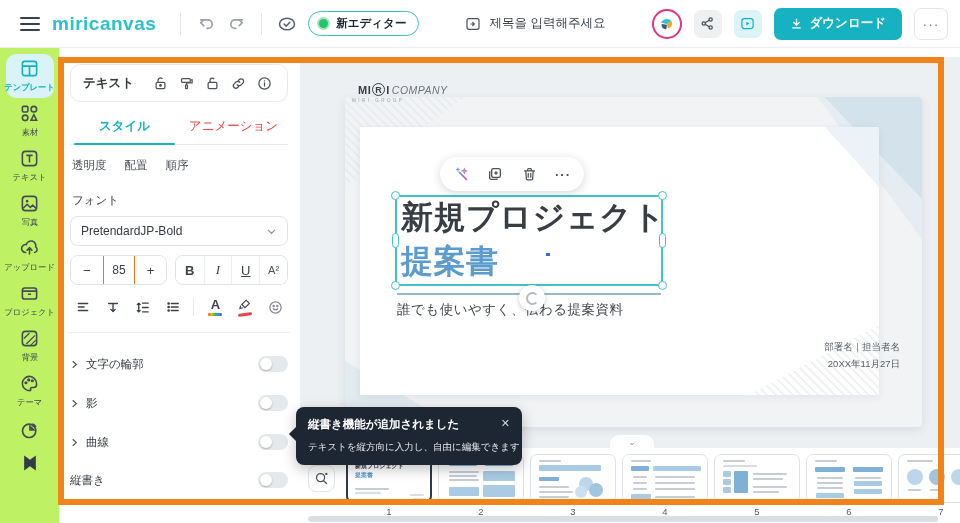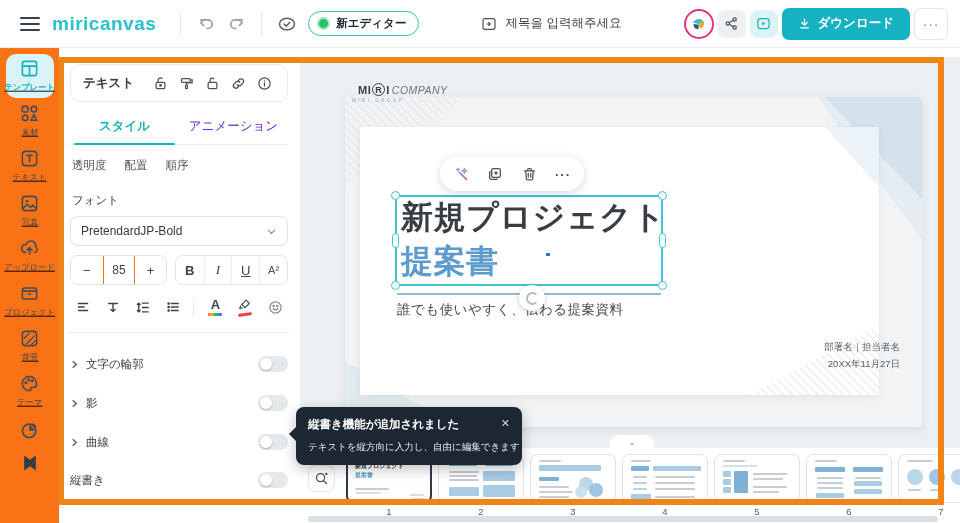--- a/index.html
+++ b/index.html
@@ -15,52 +15,52 @@
   .logo { font-size:19px; font-weight:bold; color:#2ac0ce; letter-spacing:.5px; margin-right:14px; }
   .vdiv { width:1px; height:22px; background:#e4e7ea; margin:0 10px; }
   .icon-btn { width:30px; height:30px; border:none; background:transparent; border-radius:6px;
     display:flex; align-items:center; justify-content:center; cursor:pointer; }
   .badge-new { display:flex; align-items:center; gap:6px; border:1.5px solid #39c6c0; border-radius:14px;
     padding:4px 12px 4px 8px; font-size:11.5px; font-weight:bold; color:#1c2733; background:#fff; margin-left:6px; }
   .badge-dot { width:13px; height:13px; border-radius:50%; background:#27c26a; display:inline-block; border:2px solid #9fe7c0; }
   .title-group { display:flex; align-items:center; gap:8px; margin-left:auto; color:#3c424a; font-size:12.5px; }
   .size-chip { display:flex; align-items:center; gap:5px; background:#f1f3f5; border-radius:6px;
     padding:6px 10px; font-size:11px; color:#555b63; margin-left:10px; cursor:pointer; }
-  .right-group { display:flex; align-items:center; gap:4px; margin-left:auto; }
+  .right-group { display:flex; align-items:center; gap:12px; margin-left:auto; }
   .avatar { width:30px; height:30px; border-radius:50%; border:2px solid #e5337d; background:#fff;
     display:flex; align-items:center; justify-content:center; cursor:pointer; }
   .sq-btn { width:28px; height:28px; border-radius:7px; border:none; display:flex; align-items:center; justify-content:center; cursor:pointer; }
   .share-btn { background:#eef0f2; }
   .play-btn { background:#dcf4f6; }
   .dl-btn { height:32px; background:#17b2c2; color:#fff; border:none; border-radius:7px;
     display:flex; align-items:center; gap:7px; padding:0 16px; font-size:12.5px; font-weight:bold; cursor:pointer; }
   .more-btn { width:34px; height:32px; background:#fff; border:1px solid #e2e5e9; border-radius:7px;
     color:#7b828a; font-size:14px; letter-spacing:1px; display:flex; align-items:center; justify-content:center; cursor:pointer; }
 
   
-  .sidebar { position:absolute; left:0; top:48px; width:60px; height:475px; background:#f97316;
-    border-right:1px solid #eceef0; display:flex; flex-direction:column; align-items:center; padding-top:6px; z-index:10;text-decoration:underline; }
+  .sidebar { position:absolute; left:0; top:48px; width:60px; height:475px; background:#bef264;
+    border-right:1px solid #eceef0; display:flex; flex-direction:column; align-items:center; padding-top:6px; z-index:10; }
   .side-item { width:48px; border-radius:10px; display:flex; flex-direction:column; align-items:center;
     padding:5px 0 4px; margin-bottom:1px; cursor:pointer; color:#454c55; }
   .side-item .lbl { font-size:9px; margin-top:3px; color:#3f4750; white-space:nowrap; transform:scale(.92); }
   .side-item.active { background:#d9f3f6; color:#0fb0c2; }
   .side-item.active .lbl { color:#0fb0c2; font-weight:bold; }
   .side-item.icon-only { padding:6px 0; }
 
   
   .frame { position:absolute; left:58px; top:57px; width:886px; height:448px;
     border:6px solid #f08419; z-index:50; pointer-events:none; }
 
   
   .panel { position:absolute; left:58px; top:48px; width:242px; height:475px; background:#fff; z-index:5; padding:16px 12px 0; }
   .panel-card { border:1px solid #e7eaed; border-radius:10px; height:38px; display:flex; align-items:center; padding:0 10px 0 12px; }
   .panel-card .ptitle { font-size:12.5px; color:#363b42; font-weight:bold; margin-right:auto; }
   .panel-card .pi { width:26px; height:26px; display:flex; align-items:center; justify-content:center; cursor:pointer; }
   .tabs { display:flex; border-bottom:1px solid #e9ecef; margin-top:6px; }
-  .tab { flex:1; text-align:center; font-size:12.5px; color:#6d28d9; padding:10px 0 9px; cursor:pointer; position:relative; }
+  .tab { flex:1; text-align:center; font-size:12.5px; color:#ef4444; padding:10px 0 9px; cursor:pointer; position:relative; }
   .tab.active { color:#14b4c4; font-weight:bold; }
   .tab.active::after { content:""; position:absolute; left:4px; right:4px; bottom:-1px; height:2.5px; background:#14b4c4; border-radius:2px; }
   .quick-row { display:flex; gap:18px; margin:13px 2px 0; font-size:11.5px; color:#4c525a; }
   .quick-row span { cursor:pointer; }
   .font-label { font-size:11.5px; color:#363b42; margin:20px 2px 0; }
   .font-select { margin-top:8px; height:30px; border:1px solid #dfe3e7; border-radius:8px;
     display:flex; align-items:center; padding:0 10px; font-size:12px; color:#363b42; cursor:pointer; }
   .font-select .name { margin-right:auto; }
   .ctrl-row { display:flex; gap:8px; margin-top:9px; }
   .seg-group { display:flex; border:1px solid #dfe3e7; border-radius:8px; height:30px; overflow:hidden; }

